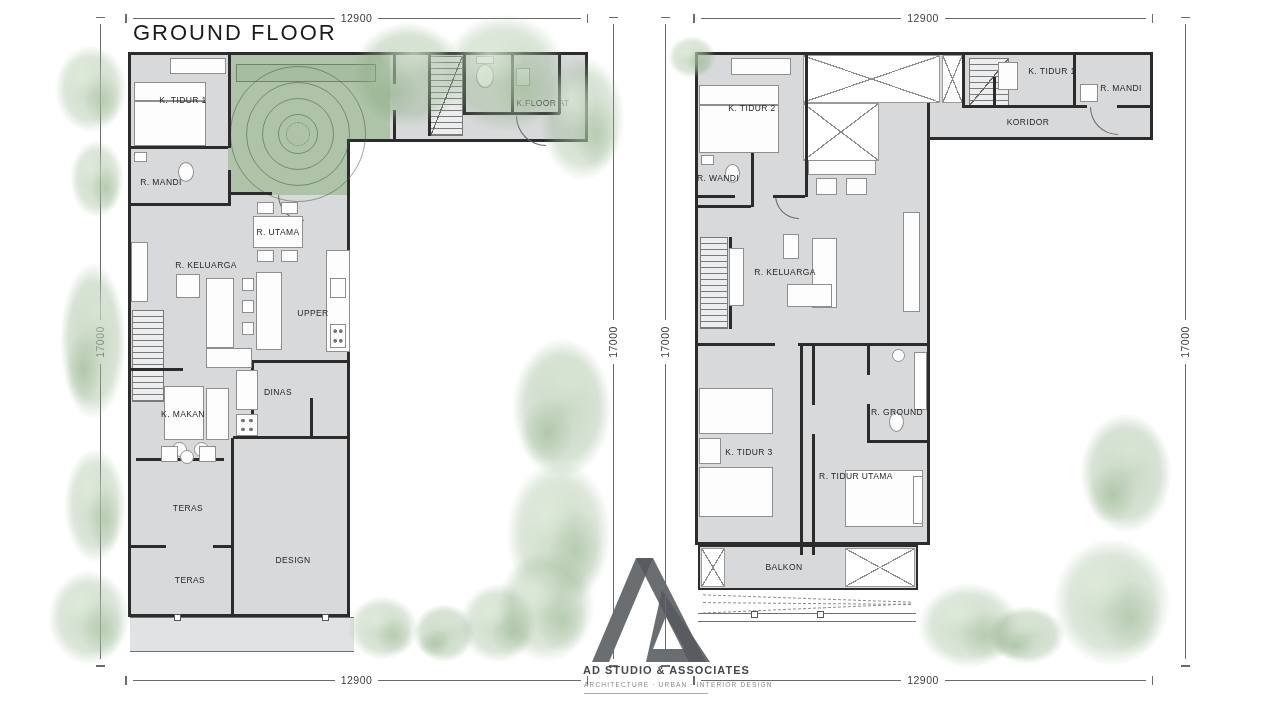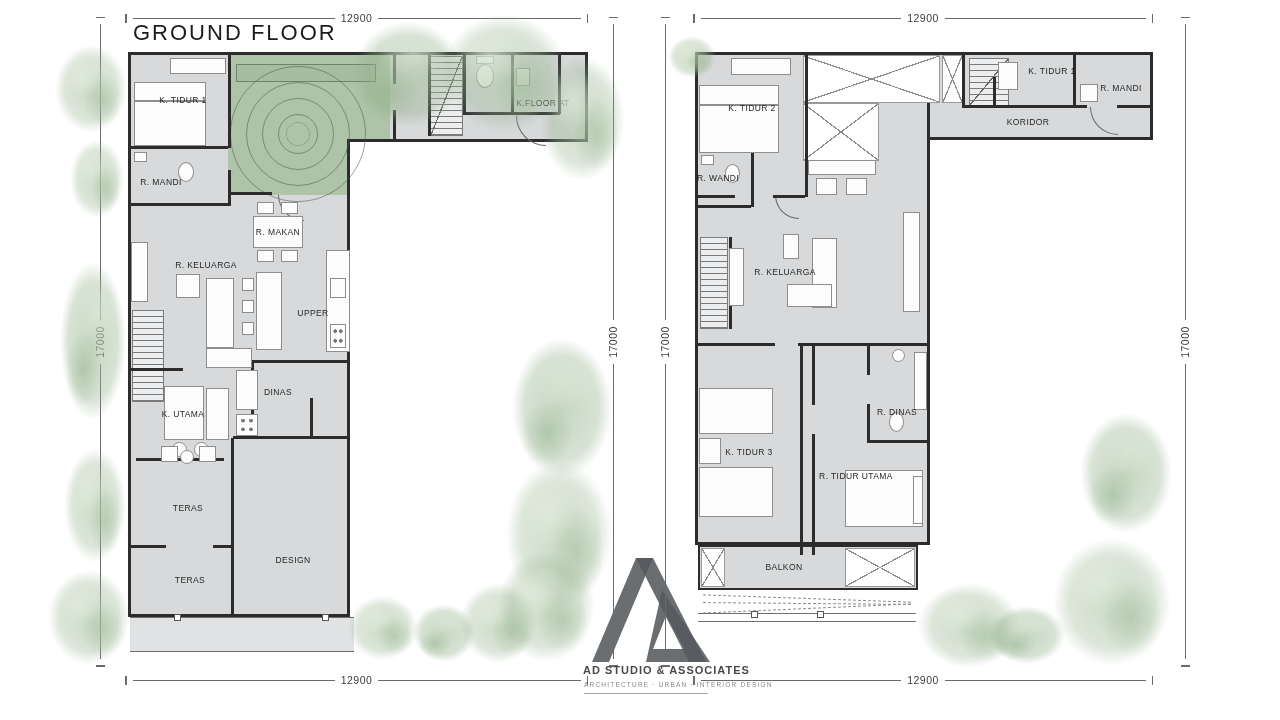--- a/index.html
+++ b/index.html
@@ -178,25 +178,25 @@
         <div class="furn round" style="left: 44px; top: 390px; width: 15px; height: 15px;"></div>
         <div class="furn round" style="left: 66px; top: 390px; width: 15px; height: 15px;"></div>
         <div class="furn " style="left: 33px; top: 394px; width: 17px; height: 16px;"></div>
         <div class="furn " style="left: 71px; top: 394px; width: 17px; height: 16px;"></div>
         <div class="furn round" style="left: 52px; top: 398px; width: 14px; height: 14px;"></div>
       </div>
     <div id="gf-labels">
         <div class="room-label" style="left: 55px; top: 48px;">K. TIDUR 1</div>
         <div class="room-label" style="left: 33px; top: 130px;">R. MANDI</div>
         <div class="room-label" style="left: 415px; top: 51px;">K.FLOOR AT</div>
-        <div class="room-label" style="left: 150px; top: 180px;">R. MAKAN</div>
+        <div class="room-label" style="left: 150px; top: 180px;">R. UTAMA</div>
         <div class="room-label" style="left: 78px; top: 213px;">R. KELUARGA</div>
         <div class="room-label" style="left: 185px; top: 261px;">UPPER</div>
         <div class="room-label" style="left: 150px; top: 340px;">DINAS</div>
-        <div class="room-label" style="left: 55px; top: 362px;">K. UTAMA</div>
+        <div class="room-label" style="left: 55px; top: 362px;">K. MAKAN</div>
         <div class="room-label" style="left: 60px; top: 456px;">TERAS</div>
         <div class="room-label" style="left: 165px; top: 508px;">DESIGN</div>
         <div class="room-label" style="left: 62px; top: 528px;">TERAS</div>
       </div>
   </div>
 
 
   <div class="dim" style="left:693px;top:12px;width:460px;">
     <span class="tick"></span>
       <i></i>
@@ -296,21 +296,21 @@
         <div class="furn " style="left: 218px; top: 424px; width: 10px; height: 48px;"></div>
       </div>
     <div id="uf-labels">
         <div class="room-label" style="left: 57px; top: 56px;">K. TIDUR 2</div>
         <div class="room-label" style="left: 357px; top: 19px;">K. TIDUR 1</div>
         <div class="room-label" style="left: 426px; top: 36px;">R. MANDI</div>
         <div class="room-label" style="left: 333px; top: 70px;">KORIDOR</div>
         <div class="room-label" style="left: 23px; top: 126px;">R. WANDI</div>
         <div class="room-label" style="left: 90px; top: 220px;">R. KELUARGA</div>
         <div class="room-label" style="left: 54px; top: 400px;">K. TIDUR 3</div>
-        <div class="room-label" style="left: 202px; top: 360px;">R. DINAS</div>
+        <div class="room-label" style="left: 202px; top: 360px;">R. GROUND</div>
         <div class="room-label" style="left: 161px; top: 424px;">R. TIDUR UTAMA</div>
         <div class="room-label" style="left: 89px; top: 515px;">BALKON</div>
       </div>
   </div>
 
   <svg class="logo-mark" style="left:586px;top:552px;" width="150" height="110" viewBox="0 0 150 110">
     <g fill="#55595c" fill-opacity="0.87">
       <polygon points="6,110 50,6 67,6 23,110"></polygon>
       <polygon points="50,6 67,6 120,110 103,110"></polygon>
       <path d="M76,38 L124,110 L60,110 Z M80,64 L99,97 L67,97 Z" fill-rule="evenodd"></path>

